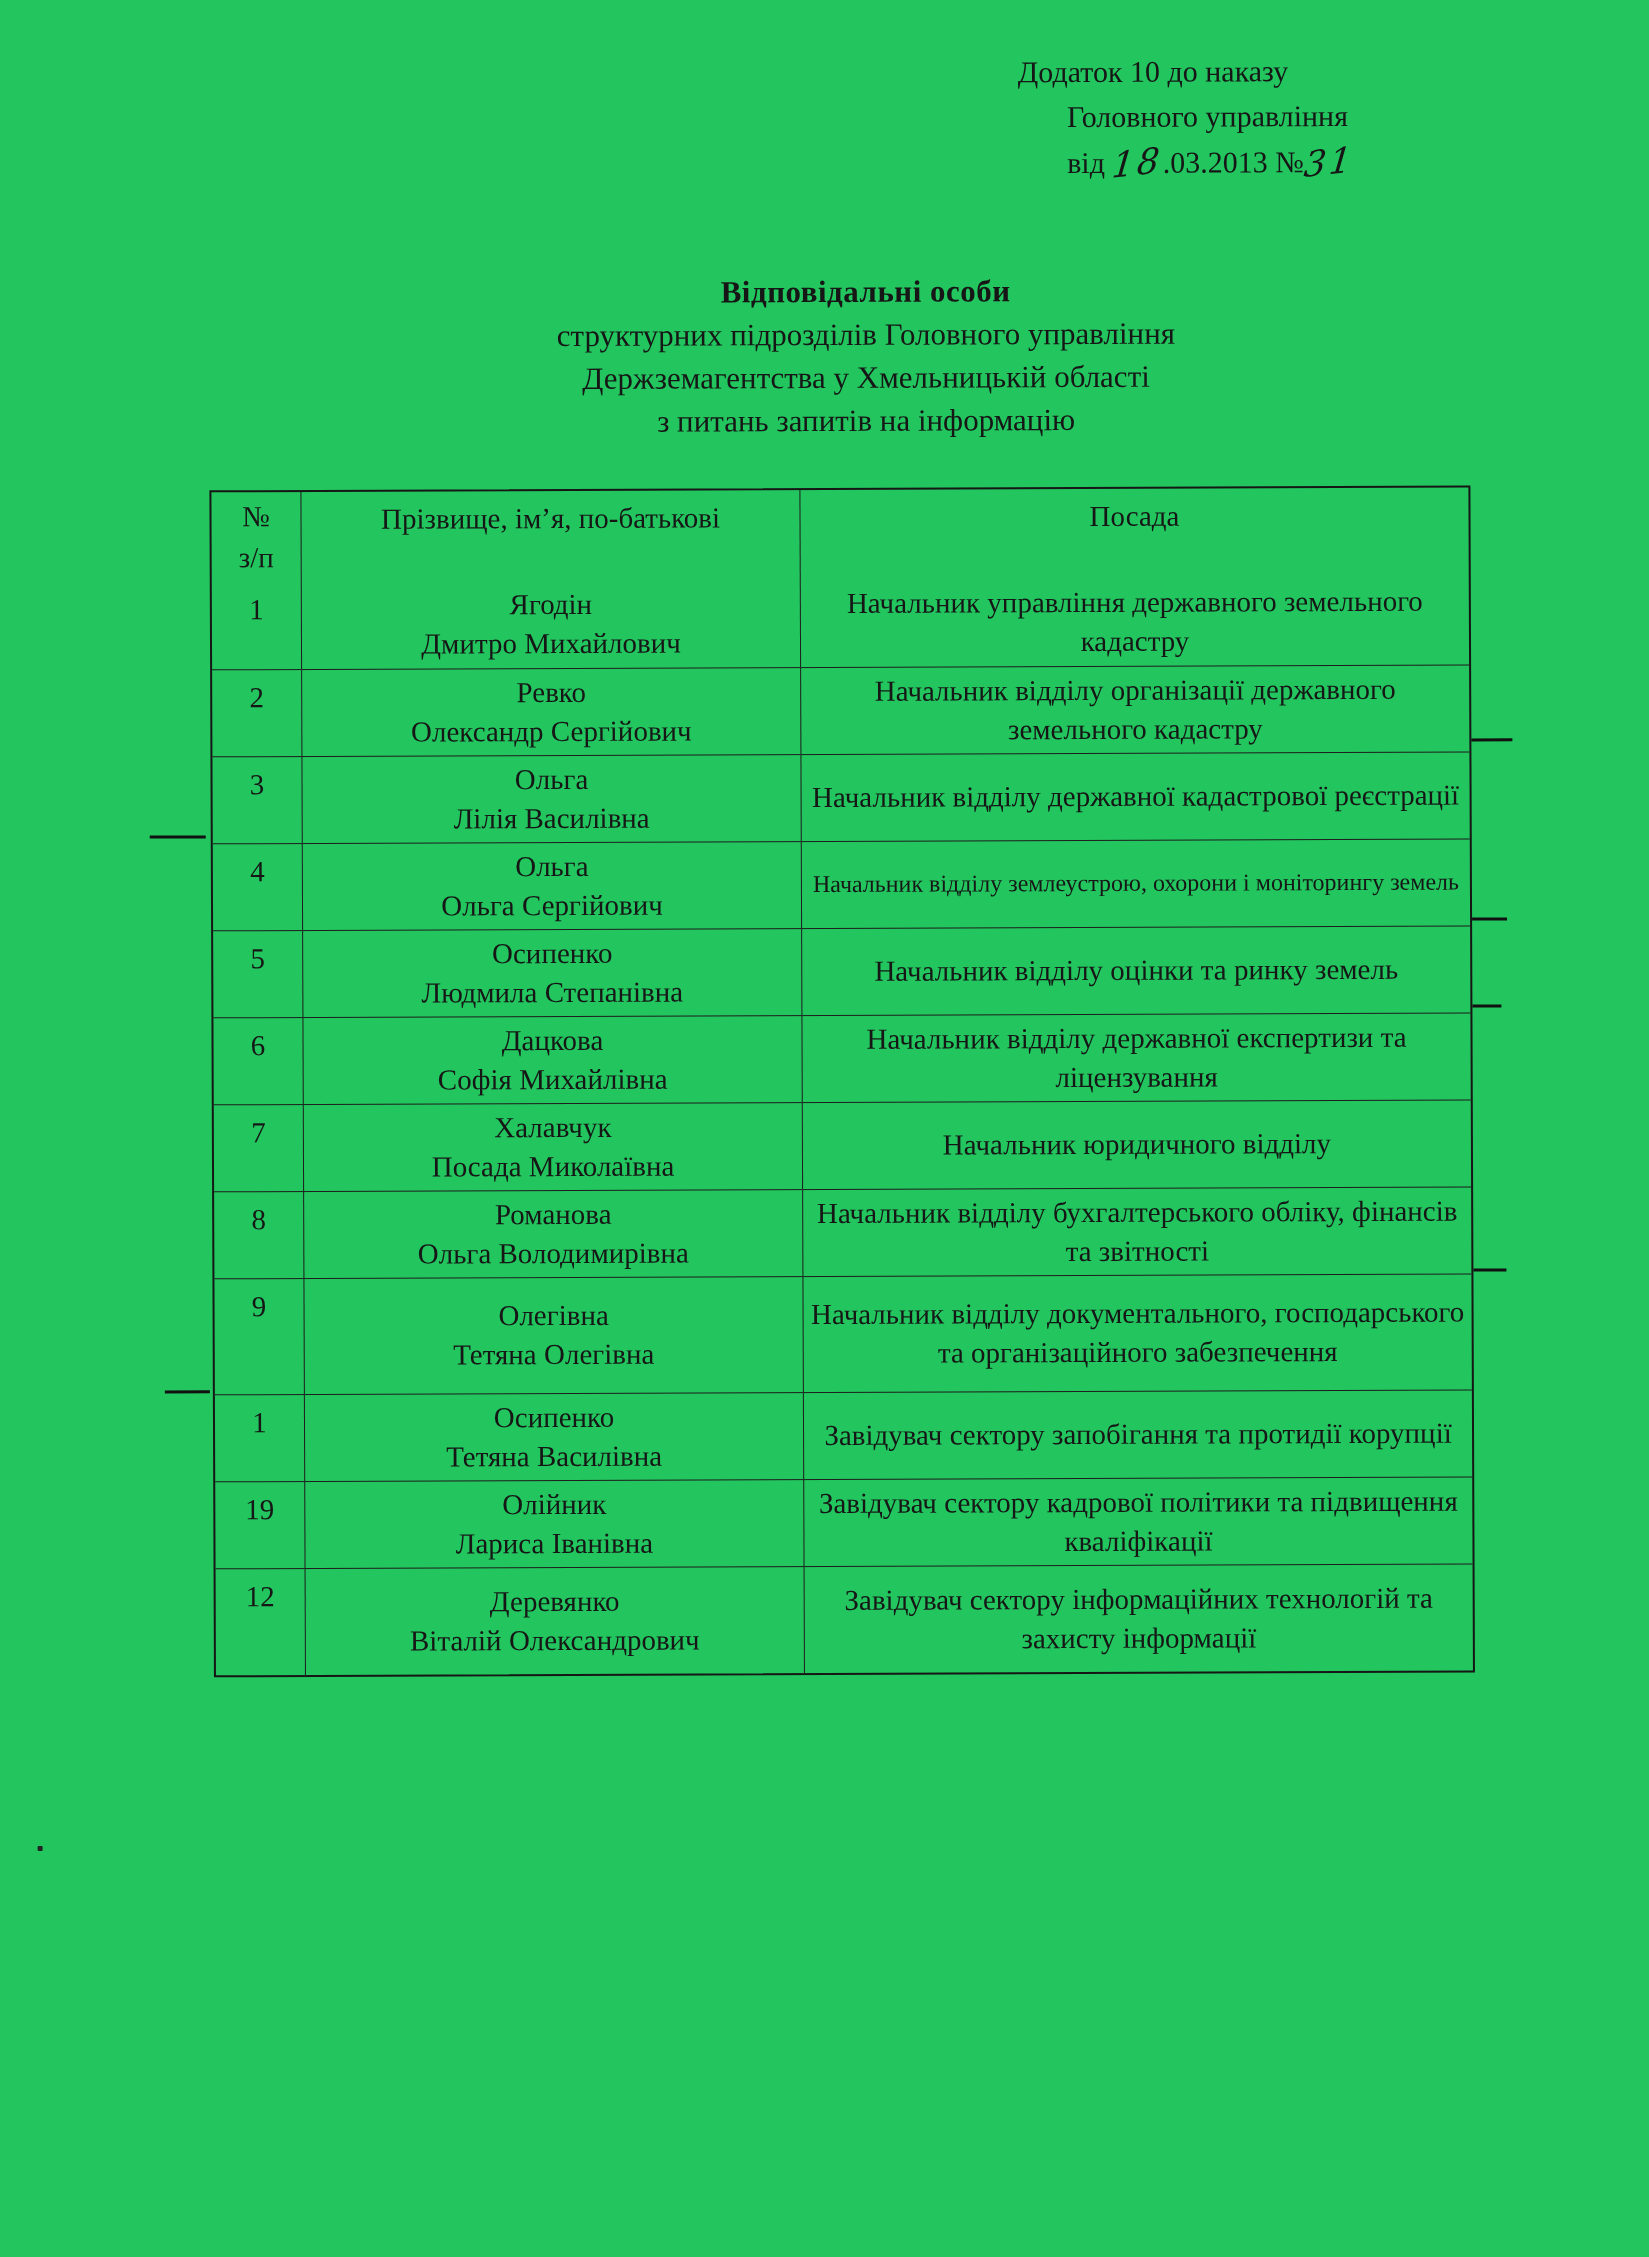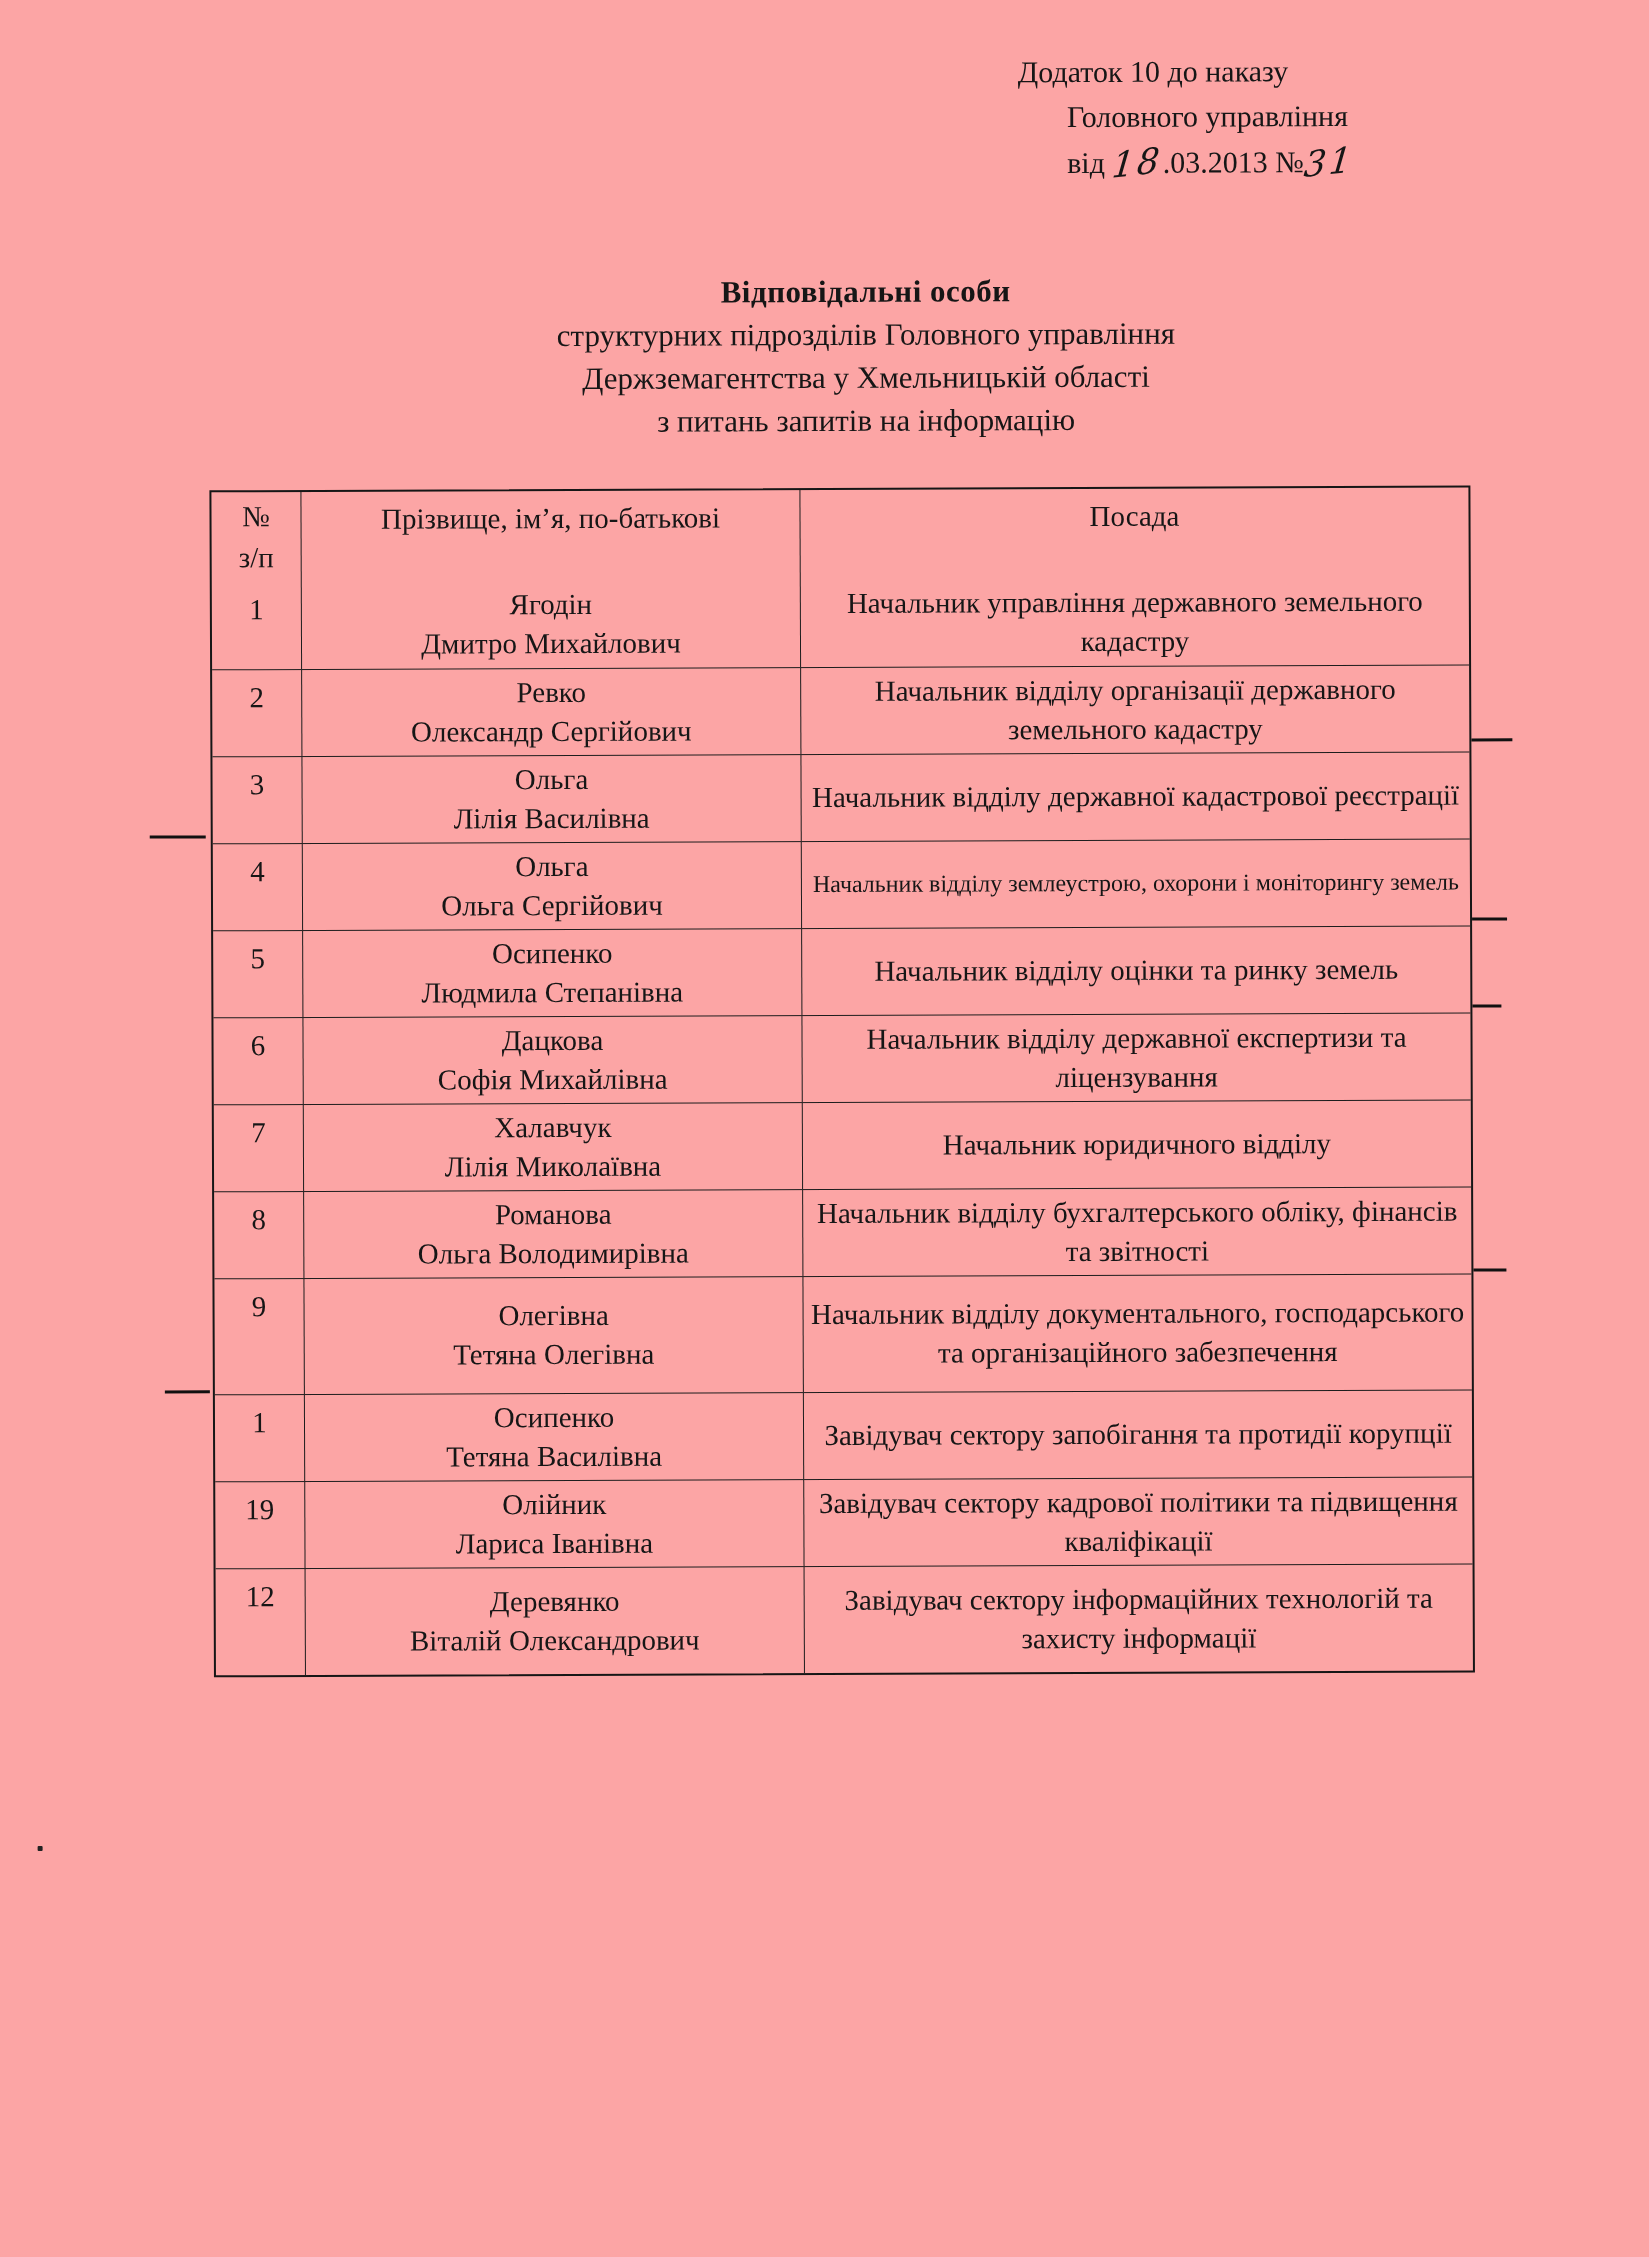--- a/index.html
+++ b/index.html
@@ -4,21 +4,21 @@
 <style>
   html, body {
     margin: 0;
     padding: 0;
     background: #e8e8e8;
   }
   .page {
     position: relative;
     width: 1650px;
     height: 2257px;
-    background: #fca5a5;
+    background: #22c55e;
     overflow: hidden;
     font-family: "Liberation Serif", "DejaVu Serif", serif;
     color: #161616;
   }
   .content {
     position: absolute;
     inset: 0;
     transform: rotate(-0.22deg);
     transform-origin: 50% 40%;
   }
@@ -188,21 +188,21 @@
       <span>Дацкова</span>
       <span>Софія Михайлівна</span>
     </div>
     <div class="cell cell-pos">Начальник відділу державної експертизи та ліцензування</div>
   </div>
 
   <div class="trow">
     <div class="cell cell-num">7</div>
     <div class="cell cell-name">
       <span>Халавчук</span>
-      <span>Лілія Миколаївна</span>
+      <span>Посада Миколаївна</span>
     </div>
     <div class="cell cell-pos">Начальник юридичного відділу</div>
   </div>
 
   <div class="trow">
     <div class="cell cell-num">8</div>
     <div class="cell cell-name">
       <span>Романова</span>
       <span>Ольга Володимирівна</span>
     </div>

